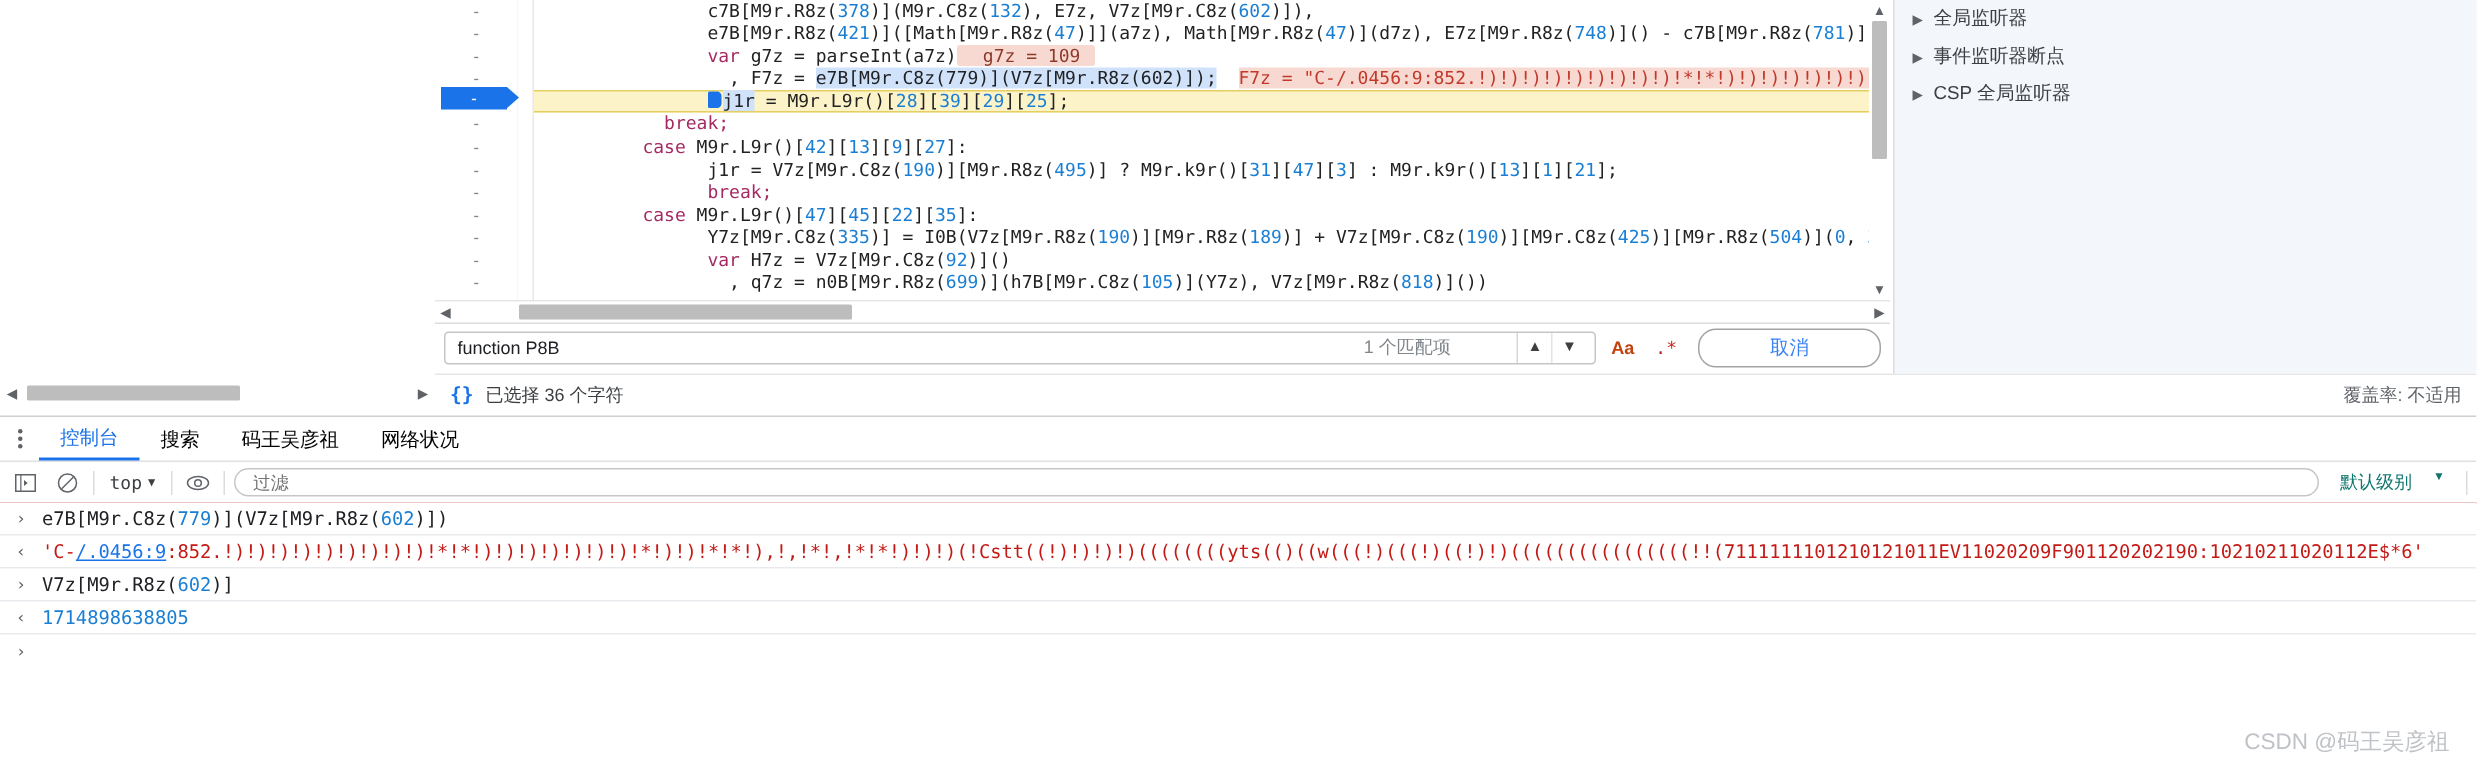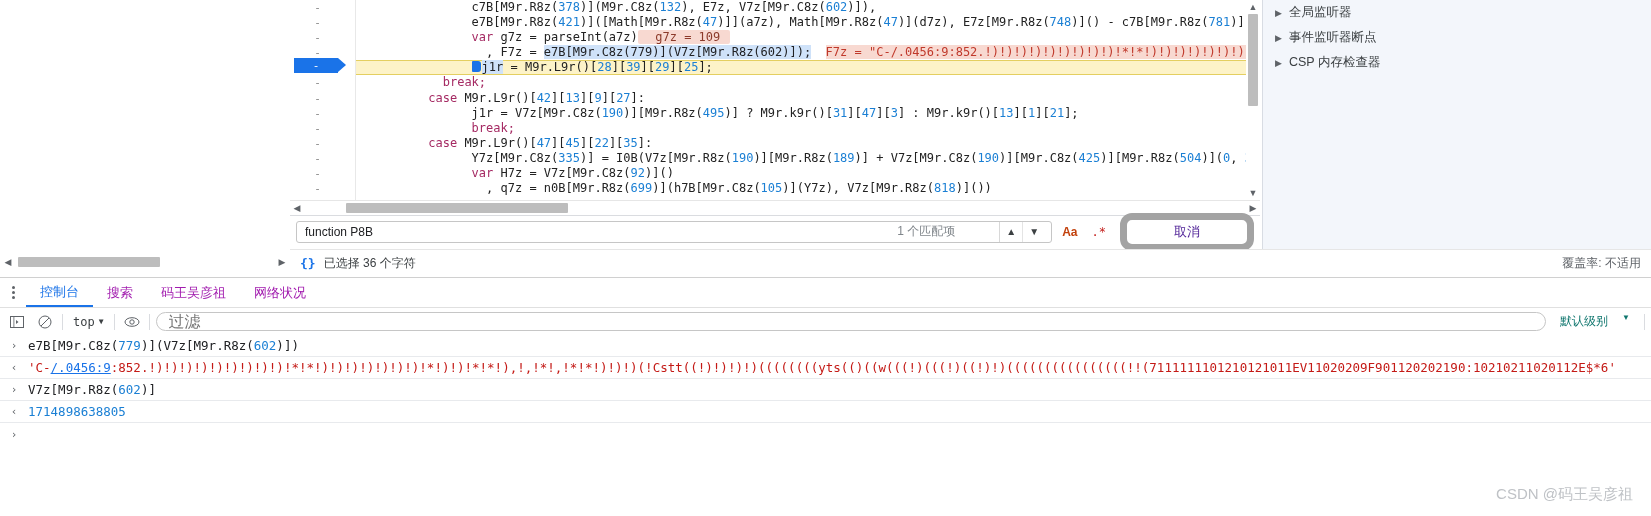--- a/index.html
+++ b/index.html
@@ -50,21 +50,21 @@
   
   .findbar{position:absolute;left:290px;top:215px;width:970px;height:32px;background:#fff;border-top:1px solid #dadce0;display:flex;align-items:center;padding:0 6px;box-sizing:border-box;}
   .findinput{position:relative;flex:1;height:22px;border:1px solid #c6c6c6;border-radius:3px;background:#fff;display:flex;align-items:center;padding:0 6px;box-sizing:border-box;gap:36px;}
   .findinput input{border:0;outline:0;flex:1;font-family:"Liberation Sans",sans-serif;font-size:12px;color:#202124;background:transparent;}
   .matchcount{color:#80868b;font-size:12px;padding-right:4px;white-space:nowrap;}
   .navbtns{display:flex;border-left:1px solid #d8d8d8;margin-left:4px;}
   .navbtn{width:22px;height:20px;display:flex;align-items:center;justify-content:center;color:#3c4043;font-size:10px;}
   .navbtn + .navbtn{border-left:1px solid #e4e4e4;}
   .aa{font-weight:bold;color:#c2410c;font-size:12px;margin-left:10px;}
   .regex{color:#c5221f;font-size:12px;margin-left:14px;font-family:"DejaVu Sans Mono",monospace;}
-  .cancelbtn{margin-left:14px;width:120px;height:24px;border:7px solid #a3a3a3;border-radius:12px;color:#4c1d95;font-size:13px;display:flex;align-items:center;justify-content:center;background:#fff;}
+  .cancelbtn{margin-left:14px;width:120px;height:24px;border:1px solid #a3a3a3;border-radius:12px;color:#3b82f6;font-size:13px;display:flex;align-items:center;justify-content:center;background:#fff;}
 
   
   .statusbar{position:absolute;left:290px;top:249px;width:1361px;height:28px;background:#fff;border-top:1px solid #e6e6e6;display:flex;align-items:center;padding:0 10px;box-sizing:border-box;}
   .braces{color:#1a73e8;font-family:"DejaVu Sans Mono",monospace;font-size:13px;font-weight:bold;margin-right:8px;}
   .statustext{color:#3c4043;font-size:12px;}
   .coverage{margin-left:auto;color:#5f6368;font-size:12px;}
 
   
   .rsidebar{position:absolute;left:1262px;top:0;width:389px;height:249px;background:#f3f6fb;border-left:1px solid #d8dce3;}
   .rs-row{height:25px;display:flex;align-items:center;padding-left:12px;color:#3c4043;font-size:12.5px;}
@@ -74,29 +74,29 @@
   .lhscroll{position:absolute;left:0;top:255px;width:290px;height:14px;background:#fff;}
   .lhscroll .thumb{position:absolute;left:18px;top:2px;width:142px;height:10px;background:#bdbdbd;border-radius:1px;}
   .lhscroll .arr{position:absolute;top:1px;width:12px;height:12px;color:#5f6368;font-size:9px;line-height:12px;text-align:center;}
   .lhscroll .arr.l{left:2px;} .lhscroll .arr.r{right:2px;}
 
   
   .drawer{position:absolute;left:0;top:277px;width:1651px;height:239px;background:#fff;border-top:1px solid #d0d0d0;}
   .tabsrow{height:29px;display:flex;align-items:center;border-bottom:1px solid #e0e0e0;background:#fff;}
   .kebab{width:26px;display:flex;flex-direction:column;align-items:center;justify-content:center;gap:2px;}
   .kebab i{width:3px;height:3px;background:#5f6368;border-radius:50%;display:block;}
-  .tab{height:28px;display:flex;align-items:center;padding:0 14px;font-size:13px;color:#a21caf;box-sizing:border-box;}
+  .tab{height:28px;display:flex;align-items:center;padding:0 14px;font-size:13px;color:#000000;box-sizing:border-box;}
   .tab.active{color:#1a73e8;border-bottom:2px solid #1a73e8;}
 
   .toolrow{height:28px;display:flex;align-items:center;border-bottom:1px solid #b91c1c;background:#fff;padding:0 6px;box-sizing:border-box;gap:6px;}
   .ticon{width:22px;height:20px;display:flex;align-items:center;justify-content:center;color:#5f6368;}
   .vsep{width:1px;height:16px;background:#dadce0;}
   .ctxsel{display:flex;align-items:center;gap:4px;color:#3c4043;font-size:12px;padding:0 4px;font-family:"DejaVu Sans Mono",monospace;}
   .filterbox{flex:1;height:19px;border:1px solid #c6c6c6;border-radius:10px;background:#fff;display:flex;align-items:center;padding:0 10px;box-sizing:border-box;}
-  .filterbox input{border:0;outline:0;flex:1;font-size:16px;color:#202124;background:transparent;font-family:"Liberation Sans",sans-serif;}
+  .filterbox input{border:0;outline:0;flex:1;font-size:12px;color:#202124;background:transparent;font-family:"Liberation Sans",sans-serif;}
   .levelsel{display:flex;align-items:flex-start;gap:14px;color:#0f766e;font-size:12px;padding:0 8px;white-space:nowrap;}
 
   .console{position:absolute;left:0;top:57px;right:0;bottom:0;overflow:hidden;background:#fff;}
   .crow{min-height:22px;border-bottom:1px solid #e8eaed;display:flex;align-items:flex-start;padding:3px 0 2px 0;box-sizing:border-box;font-family:"DejaVu Sans Mono",monospace;font-size:12.5px;white-space:pre;overflow:hidden;}
   .cmark{width:28px;flex:0 0 28px;text-align:center;color:#5f6368;font-size:11px;line-height:16px;}
   .cmark.out{color:#5f6368;}
   .cbody{flex:1;line-height:16px;overflow:hidden;}
   .cstr{color:#c41a16;}
   .clink{color:#1a73e8;text-decoration:underline;}
   .cnum{color:#1a7fd4;}
@@ -175,21 +175,21 @@
         <div class="rs-row">
           <span class="rs-tri">▶</span>
           <span>全局监听器</span>
         </div>
         <div class="rs-row">
           <span class="rs-tri">▶</span>
           <span>事件监听器断点</span>
         </div>
         <div class="rs-row">
           <span class="rs-tri">▶</span>
-          <span>CSP 内存检查器</span>
+          <span>CSP 全局监听器</span>
         </div>
       </div>
 
     <div class="lhscroll">
       <div class="arr l">◀</div>
       <div class="thumb"></div>
       <div class="arr r">▶</div>
     </div>
   </div>
 

